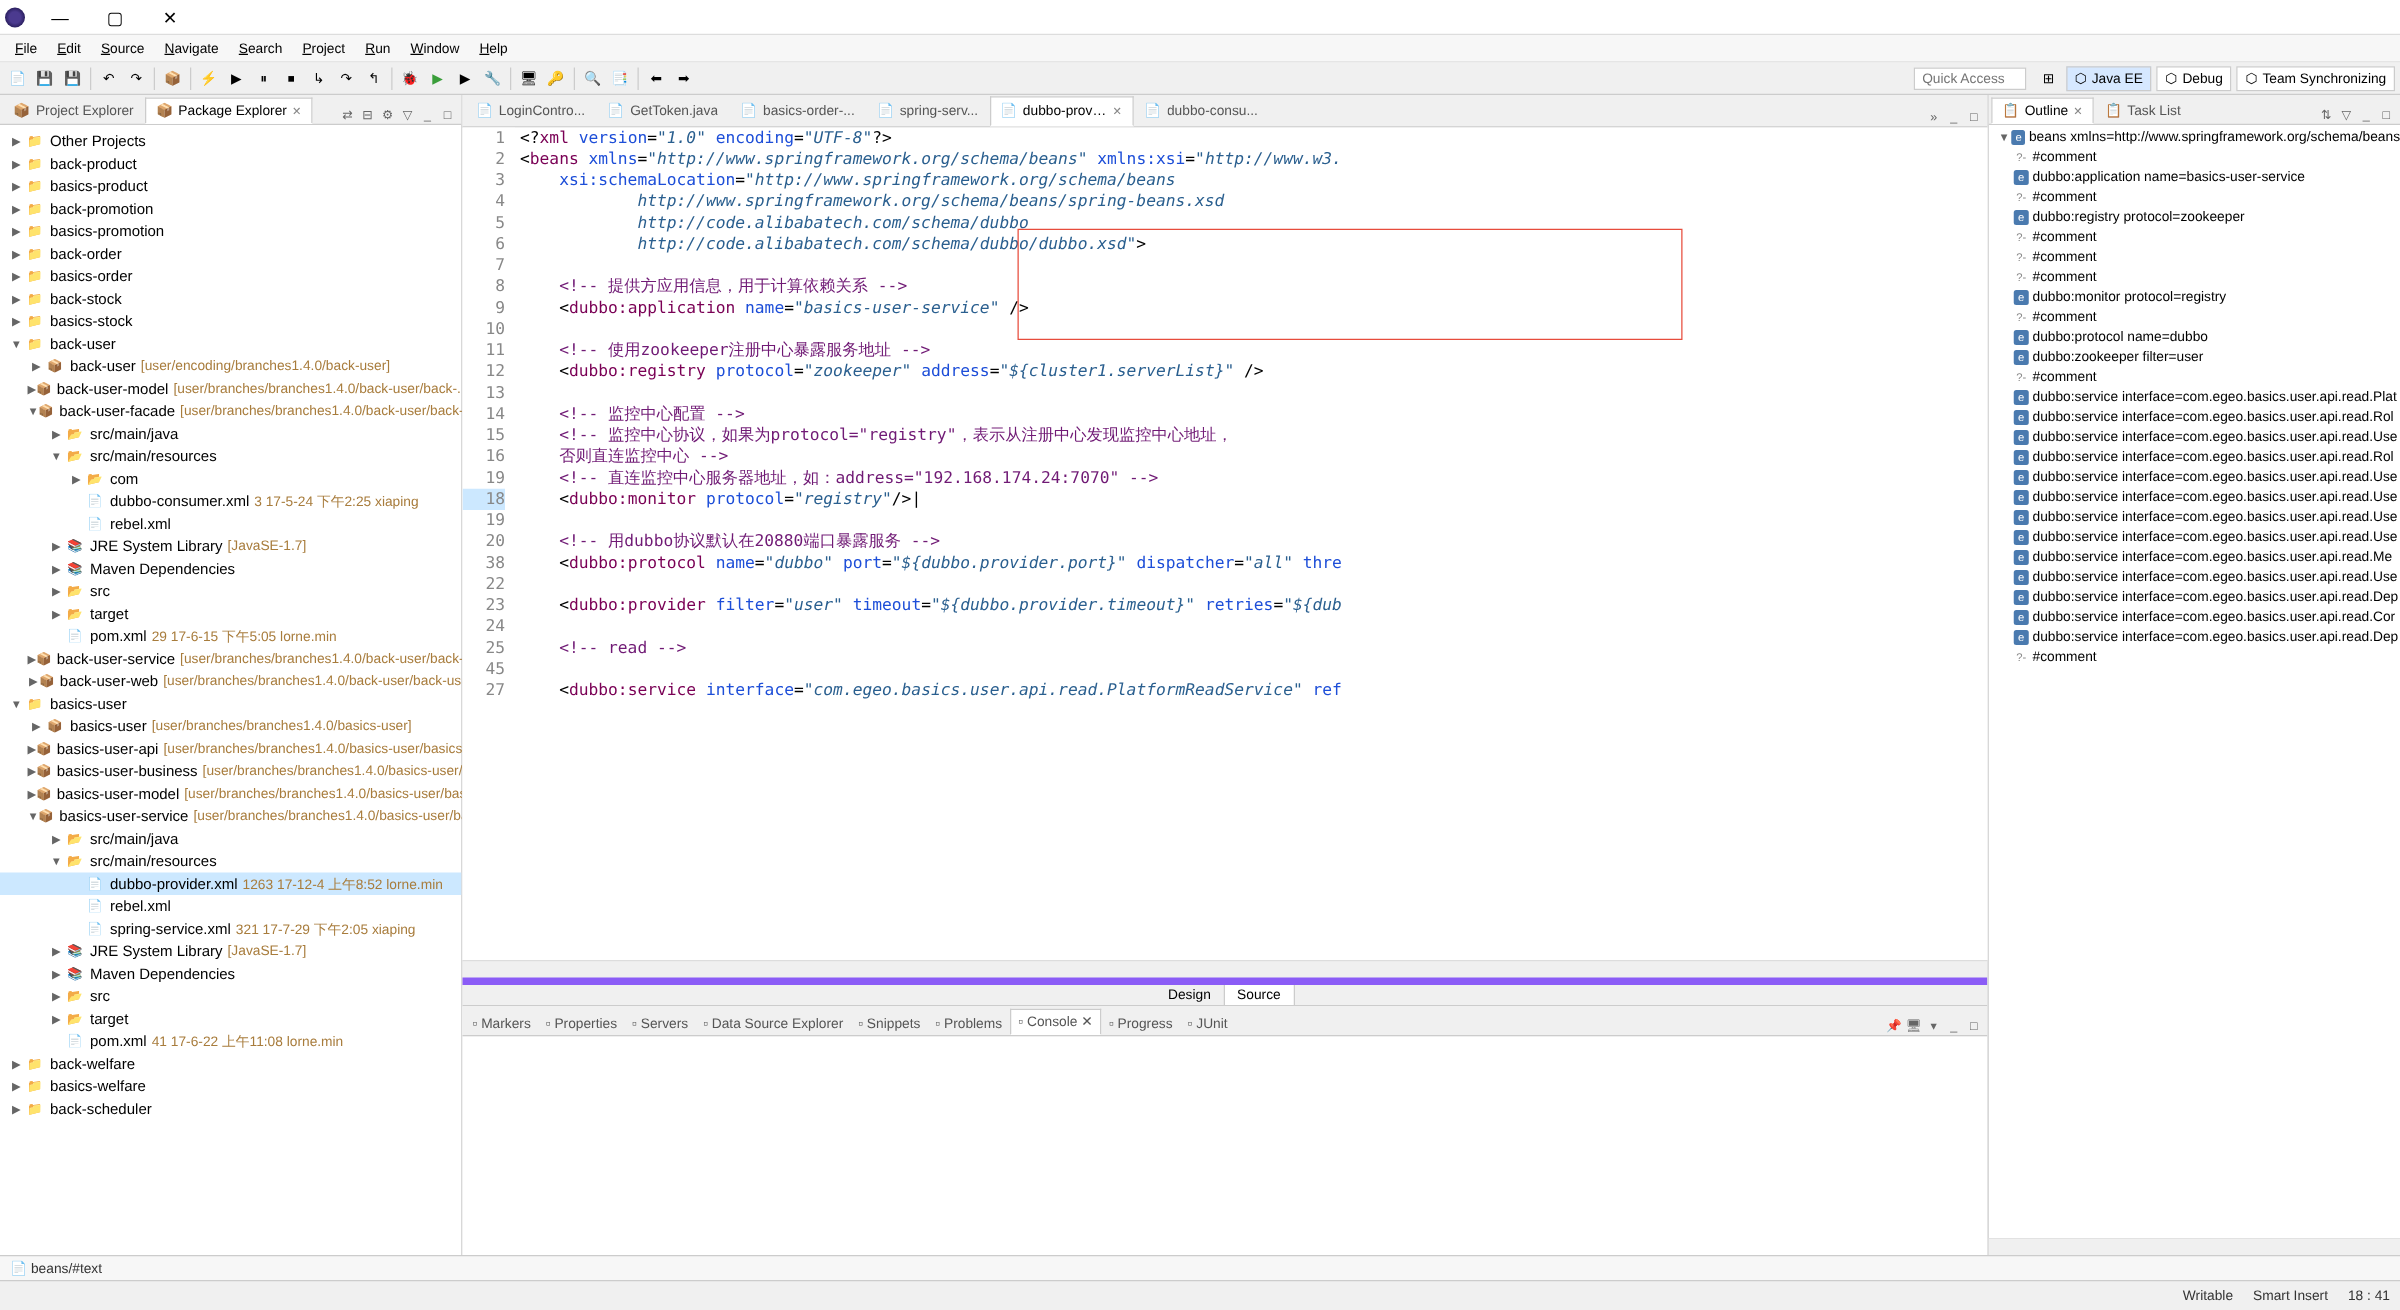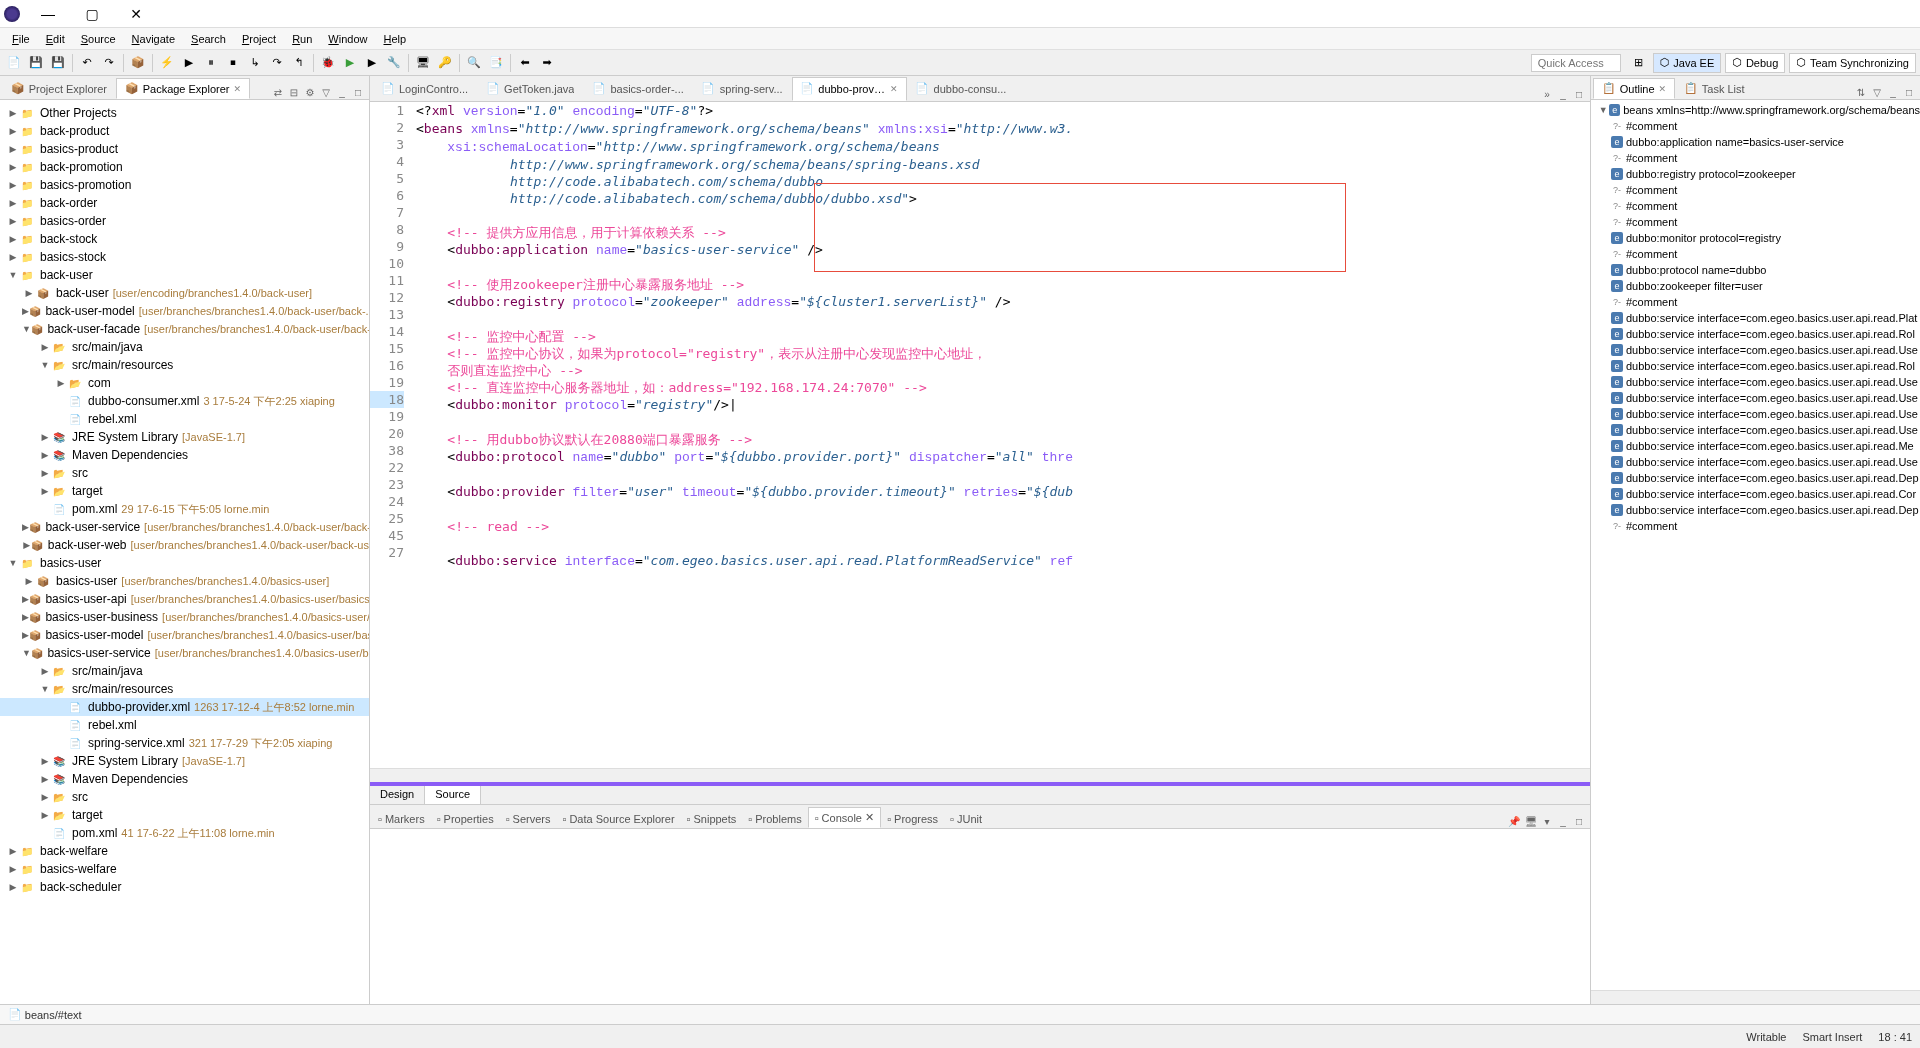--- a/index.html
+++ b/index.html
@@ -50,25 +50,25 @@
     .editor-tab .tab-icon { width: 14px; height: 14px; }
     .editor-tab .tab-label { white-space: nowrap; overflow: hidden; text-overflow: ellipsis; }
     .editor-tab .close { font-size: 9px; color: #888; }
     
     .editor-area { flex: 1; display: flex; background: #fff; overflow: hidden; position: relative; }
     .gutter { width: 42px; text-align: right; padding-right: 8px; color: #888; background: #fff; font-family: Consolas, monospace; font-size: 13px; line-height: 17px; }
     .gutter .ln18 { background: #cce8ff; }
     .code { flex: 1; font-family: Consolas, monospace; font-size: 13px; line-height: 17px; white-space: pre; overflow: auto; padding-left: 4px; }
     .highlight-box { position: absolute; border: 1px solid #e74c3c; left: 444px; top: 81px; width: 532px; height: 89px; pointer-events: none; }
     .c-str { color: #2a5f8f; font-style: italic; }
-    .c-attr { color: #8b5cf6; font-family: Liberation Mono, monospace; }
-    .c-cmt { color: #ec4899; }
+    .c-attr { color: #1d4ed8; }
+    .c-cmt { color: #701a75; }
     .c-kw { color: #7a0055; }
     
-    .editor-bottom-tabs { height: 22px; border-top: 4px solid #8b5cf6; display: flex; background: #f0f0f0; }
+    .editor-bottom-tabs { height: 22px; border-top: 6px solid #8b5cf6; display: flex; background: #f0f0f0; justify-content: center; }
     .ebt { padding: 2px 10px; border-right: 1px solid #ccc; font-size: 11px; cursor: pointer; }
     .ebt.active { background: #fff; }
     
     .console-area { height: 200px; border-top: 1px solid #ccc; background: #fff; display: flex; flex-direction: column; }
     .console-tabs { height: 24px; background: #f0f0f0; border-bottom: 1px solid #ccc; display: flex; align-items: flex-end; padding-left: 2px; }
     .ctab { padding: 3px 6px; font-size: 11px; cursor: pointer; display: flex; align-items: center; gap: 3px; color: #555; }
     .ctab.active { background: #fff; border: 1px solid #ccc; border-bottom: 1px solid #fff; }
     .console-body { flex: 1; padding: 6px; font-size: 11px; color: #555; }
     
     .outline-tree { flex: 1; overflow: auto; font-size: 11px; padding: 2px 0; }

